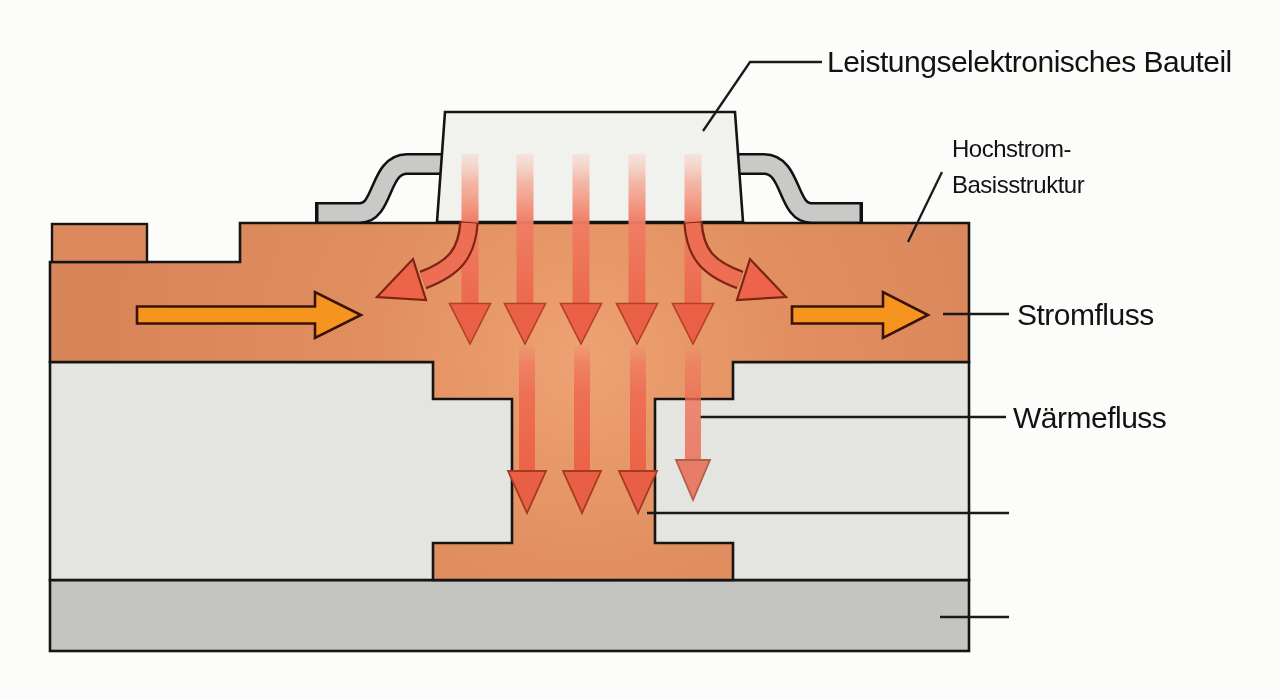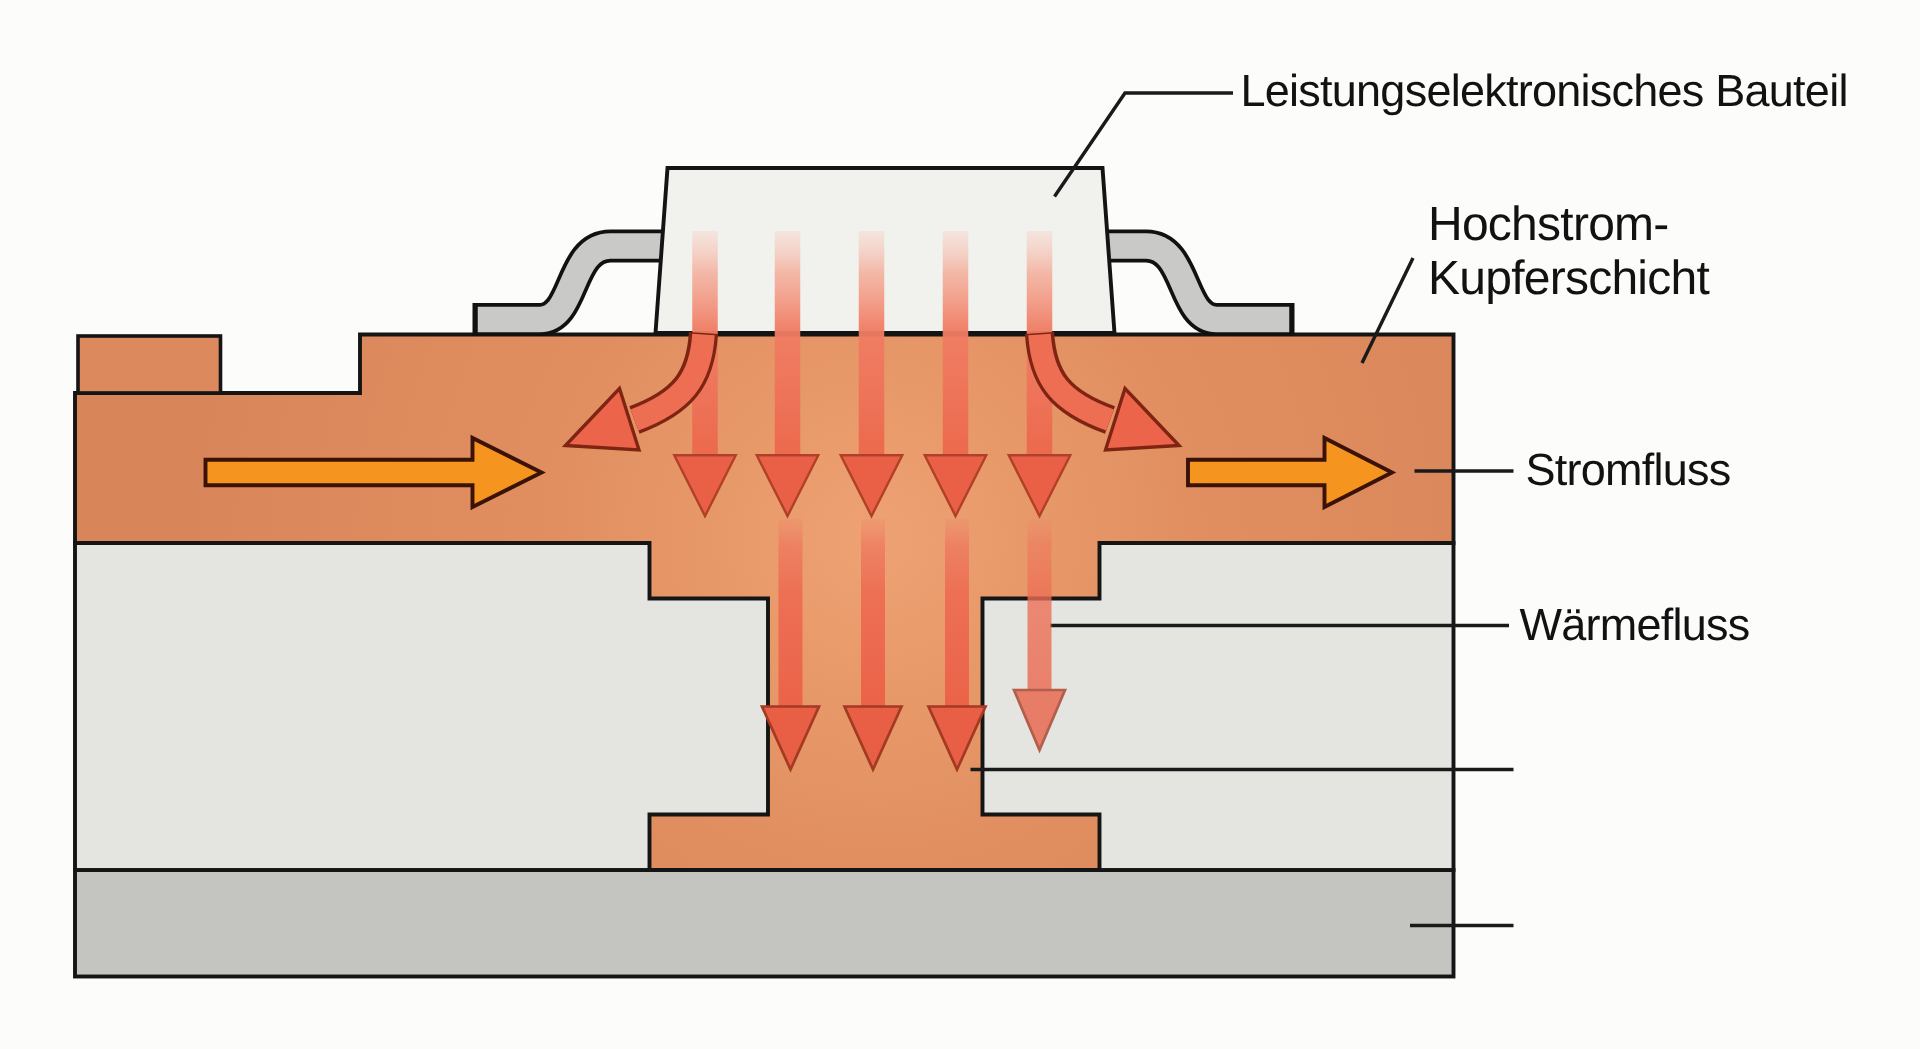--- a/index.html
+++ b/index.html
@@ -16,21 +16,21 @@
     transform:translateY(-50%);
     font-size:30px;
     letter-spacing:-0.5px;
     color:#121212;
     white-space:nowrap;
     line-height:1.1;
     text-align:right;
   }
   .lbl2{
     position:absolute;
-    font-size:32px;
+    font-size:24px;
     letter-spacing:-0.5px;
     color:#121212;
     white-space:nowrap;
     line-height:36px;
   }
 </style>
 </head>
 <body>
 
 <div class="stage">
@@ -135,21 +135,21 @@
         <rect x="685" y="346" width="16" height="117" fill="url(#stripeLowG)"></rect>
         <polygon points="676,460 710,460 693,500" fill="#e95f45" stroke="#a43a22" stroke-width="1.8"></polygon>
       </g>
     </g>
   </svg>
 
   <div class="lbl" style="left:827px;top:61px">Leistungselektronisches Bauteil</div>
 
   <div class="lbl2" style="left:952px;top:131px">
     <span>Hochstrom-</span><br>
-    <span>Kupferschicht</span>
+    <span>Basisstruktur</span>
   </div>
 
   <div class="lbl" style="left:1017px;top:314px">Stromfluss</div>
 
   <div class="lbl" style="left:1013px;top:417px">Wärmefluss</div>
 
 
 </div>
 
 </body></html>

